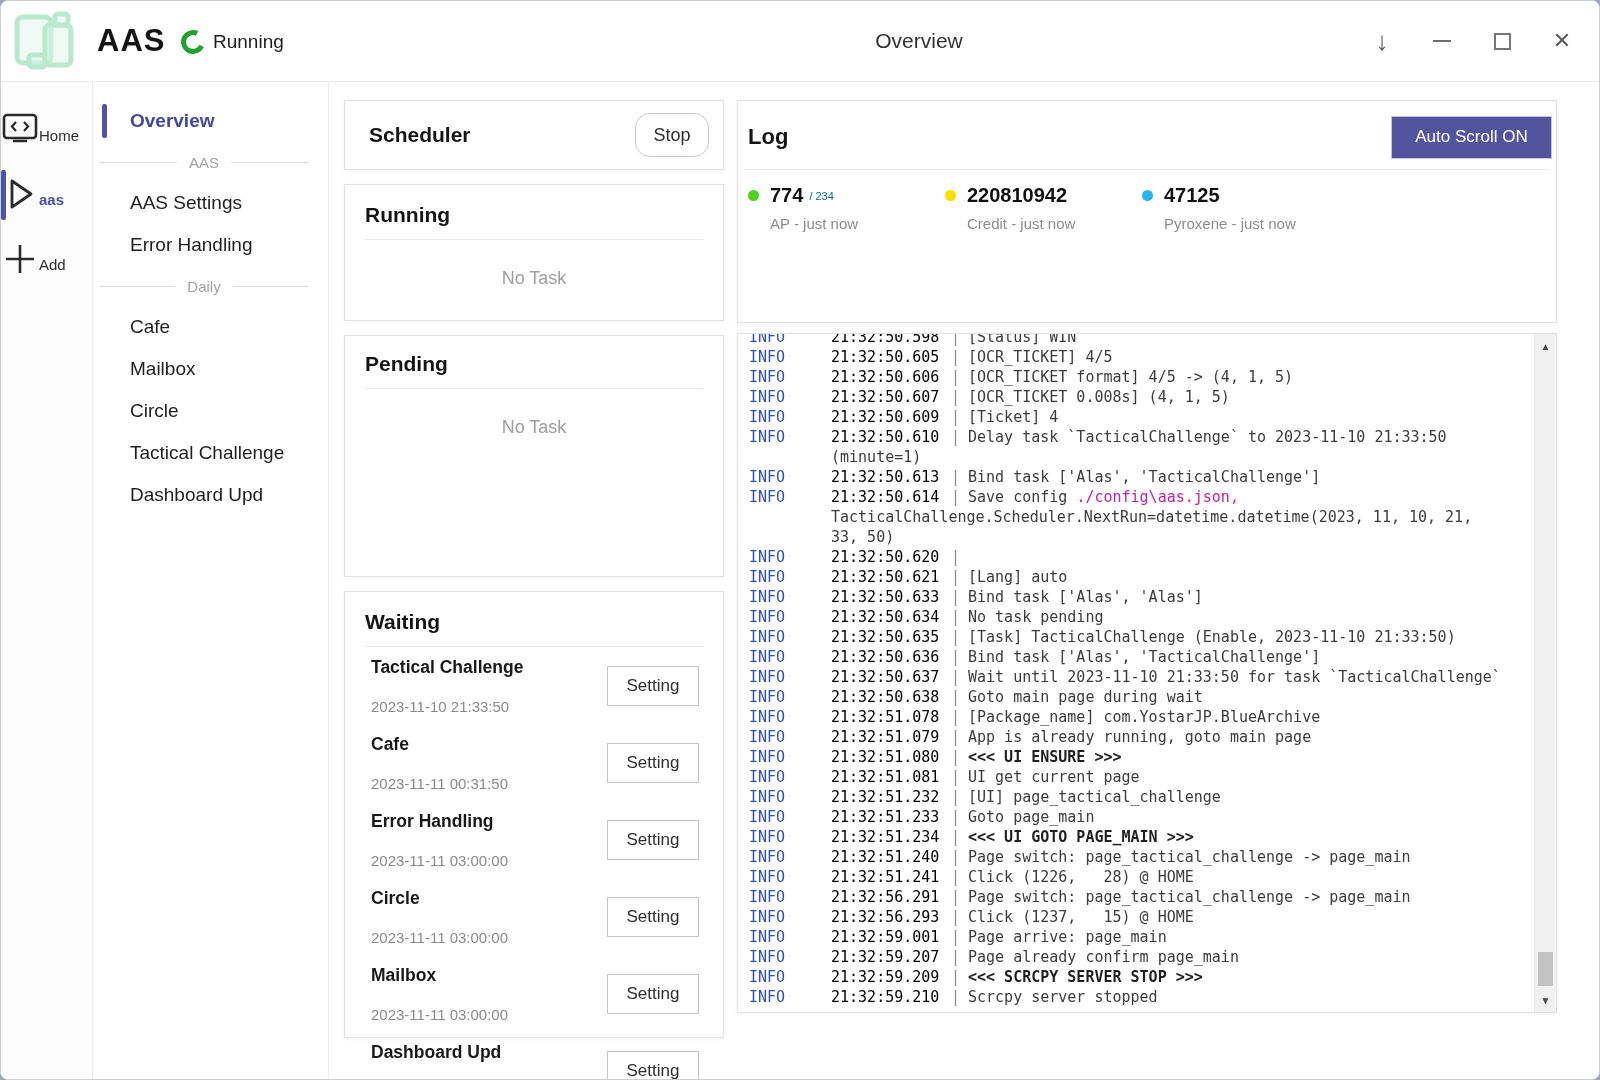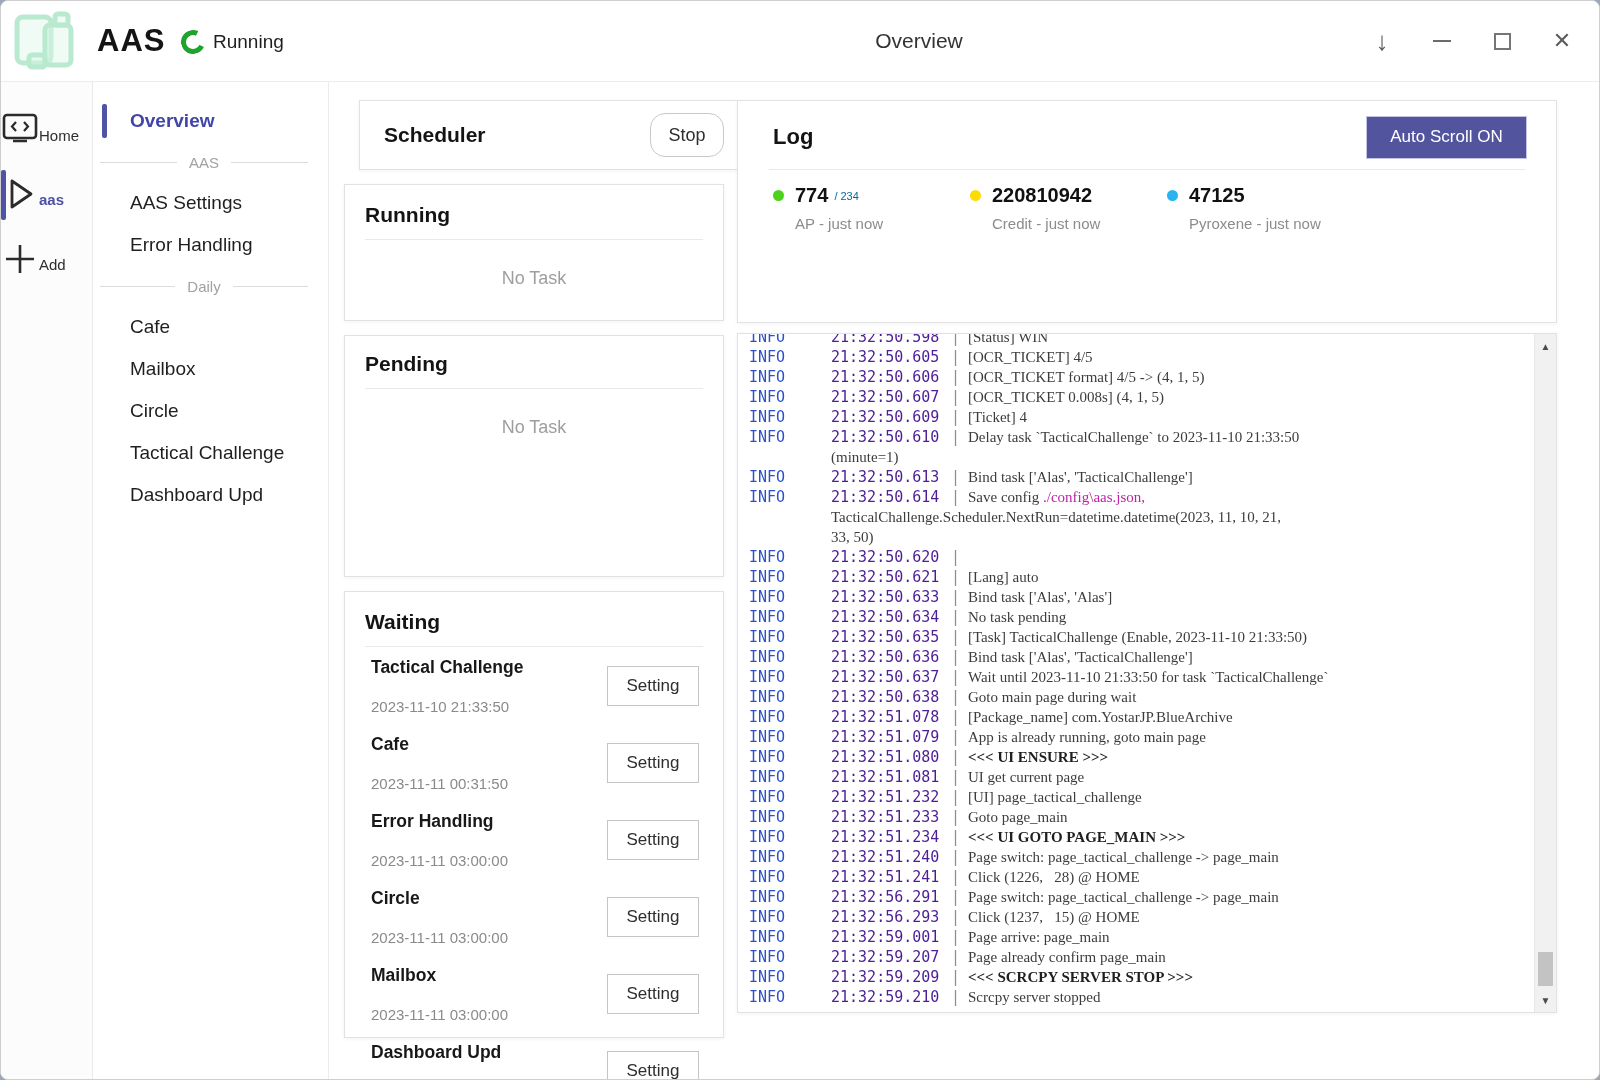--- a/index.html
+++ b/index.html
@@ -53,62 +53,62 @@
                  color:#a2a2a2; font-size:15px; }
   .nav-divider .line { flex:1; border-top:1px solid #dcdcdc; }
   .nav-divider .dtext { padding:0 12px; }
 
   
   .panel { position:absolute; background:#fff; border:1px solid #e2e2e2;
            box-shadow:0 1px 4px rgba(0,0,0,0.05); }
   .panel-title { font-size:21px; font-weight:bold; color:#141414; }
   .p-divider { border-top:1px solid #e9e9e9; margin-top:12px; }
 
-  .scheduler { left:358px; top:99px; width:380px; height:70px; display:flex;
+  .scheduler { left:343px; top:99px; width:380px; height:70px; display:flex;
                align-items:center; justify-content:space-between; padding:0 14px 0 24px; }
   .btn { background:#fff; border:1px solid #c9c9c9; color:#2e2e2e; font-size:18px;
          font-family:"Liberation Sans", sans-serif; cursor:pointer; }
   .stop-btn { width:74px; height:44px;border-radius:15px; }
 
   .running-panel  { left:343px; top:183px; width:380px; height:137px; padding:18px 20px; }
   .pending-panel  { left:343px; top:334px; width:380px; height:242px; padding:16px 20px; }
   .no-task { text-align:center; margin-top:28px; font-size:18px; color:#9e9e9e; }
 
   .waiting-panel { left:343px; top:590px; width:380px; height:447px; padding:18px 20px 0; }
   .wait-row { display:flex; align-items:center; justify-content:space-between;
               padding:10px 4px 9px 6px; }
   .wait-name { font-size:17.5px; font-weight:bold; color:#181818; }
   .wait-date { font-size:15px; color:#8a8a8a; margin-top:20px; }
   .setting-btn { width:92px; height:40px; font-size:17px; border-color:#c5c5c5; }
 
   
-  .log-head { left:736px; top:99px; width:820px; height:223px; padding:14px 29px; }
+  .log-head { left:736px; top:99px; width:820px; height:223px; padding:14px 4px; }
   .log-head-row { display:flex; align-items:center; justify-content:space-between; height:44px; }
   .log-title { font-size:22px; font-weight:bold; color:#141414; padding-left:6px; }
   .autoscroll-btn { width:161px; height:43px; background:#52549e; border:1px solid #c3c4e4;
                     color:#fff; font-size:17px; }
   .log-head .p-divider { margin:10px 2px 0; }
   .log-stats { display:flex; margin-top:14px; padding-left:6px; }
   .stat { width:197px; }
   .stat-top { display:flex; align-items:center; }
   .dot { width:11px; height:11px; border-radius:50%; margin-right:11px; flex:none; }
   .stat-value { font-size:20px; font-weight:bold; color:#111; }
   .stat-suffix { font-size:11px; color:#0369a1; margin-left:6px; }
   .stat-label { font-size:15px; color:#8c8c8c; margin-top:8px; padding-left:22px; }
 
   
   .log-area { left:736px; top:332px; width:820px; height:680px; overflow:hidden; }
   .log-lines { position:absolute; left:0; top:-7px; right:22px; bottom:0; overflow:hidden;
                padding-left:11px; font-family:"DejaVu Sans Mono", monospace; font-size:15px;
                line-height:20px; }
   .log-row { display:flex; white-space:pre; }
   .lv  { width:82px;  flex:none; color:#2b50c8; }
-  .tm  { width:120px; flex:none; color:#4c1d95; }
+  .tm  { width:120px; flex:none; color:#000000; }
   .sp  { width:17px;  flex:none; color:#8f8f8f; }
-  .msg { color:#3c3c3c; white-space:pre;font-family:Liberation Serif, serif; }
+  .msg { color:#3c3c3c; white-space:pre; }
   .msg .b { font-weight:bold; color:#1f1f1f; }
   .msg .m { color:#c021a8; }
 
   .scrollbar { position:absolute; right:0; top:0; width:22px; height:100%;
                background:#f1f1f1; border-left:1px solid #e6e6e6;
                display:flex; flex-direction:column; align-items:center; }
   .sb-arrow { height:24px; display:flex; align-items:center; justify-content:center;
               font-size:10px; color:#4a4a4a; width:100%; cursor:default; }
   .sb-space { flex:1; position:relative; width:100%; }
   .sb-thumb { position:absolute; left:3px; width:15px; height:34px; bottom:2px;

